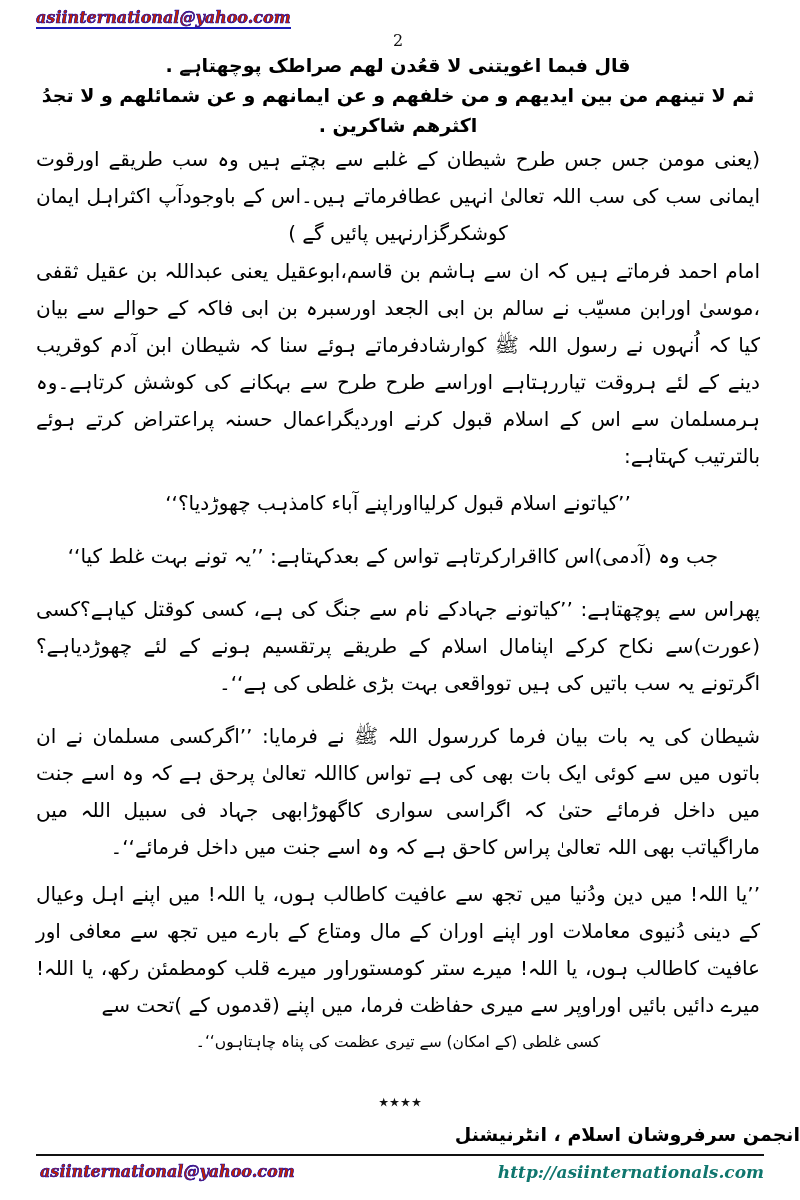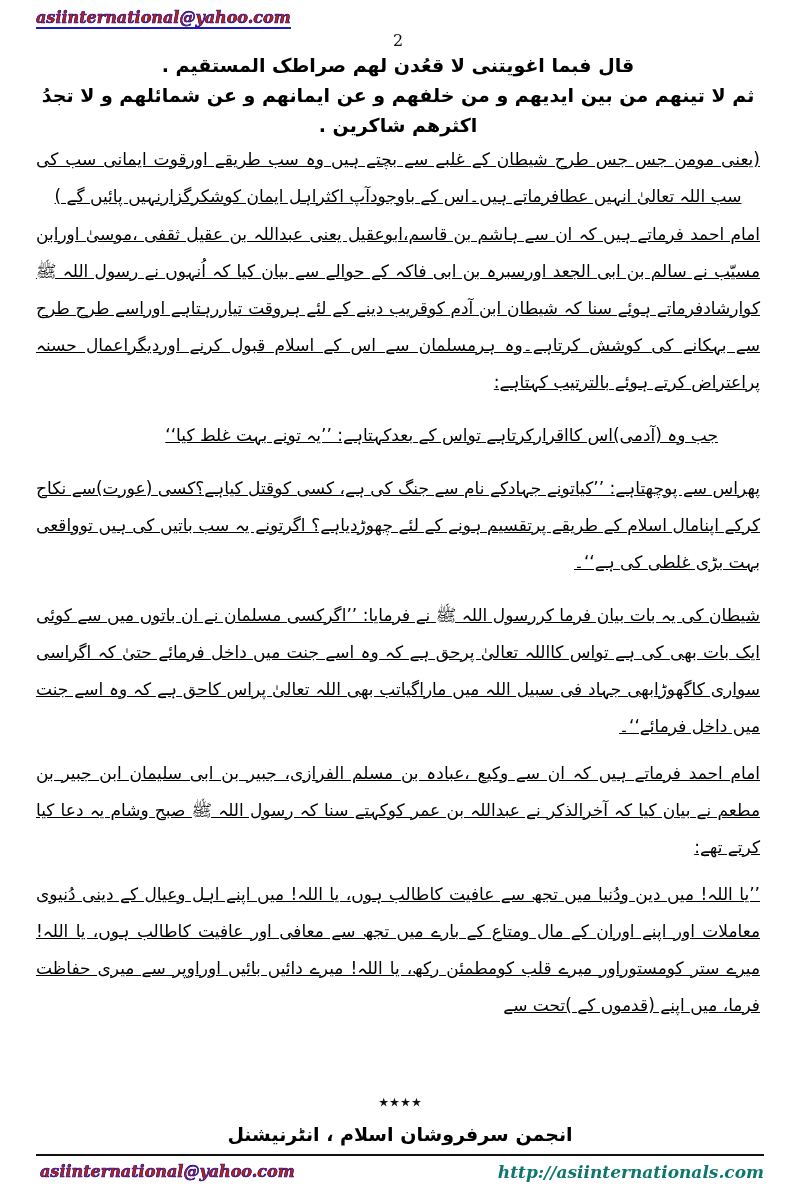--- a/index.html
+++ b/index.html
@@ -35,25 +35,24 @@
     text-align: center;
     font-weight: bold;
     font-size: 19px;
     color: #000;
     line-height: 30px;
   }
   
   .urdu {
     direction: rtl;
     text-align: justify;
-    font-size: 17px;
+    font-size: 20px;
     color: #000;
     line-height: 37px;
     margin-top: 1px;
-    text-decoration: underline;
   }
   .urdu.center-last { text-align-last: center; }
   .urdu.centered { text-align: center; }
   .urdu.indent { text-indent: 42px; }
   .gap-sm { margin-top: 10px; }
   .gap-md { margin-top: 16px; }
   .dua-last-line {
     direction: rtl;
     display: flex;
     align-items: baseline;
@@ -69,21 +68,20 @@
   }
   .ornament {
     text-align: center;
     font-size: 20px;
     letter-spacing: 10px;
     color: #111;
     line-height: 22px;
   }
   .org-title {
     direction: rtl;
-    text-align: center;
     font-weight: bold;
     font-size: 19px;
     color: #000;
     margin-top: 8px;
     line-height: 28px;
   }
   .footer-rule {
     border: none;
     border-top: 2px solid #111;
     width: 728px;
@@ -111,42 +109,43 @@
   a { text-decoration: none; }
 </style>
 </head>
 <body>
 
 <div class="page">
 
   <div>
     <a href="#" class="hdr-email">asiinternational@yahoo.com</a>
     <div class="page-number">2</div>
-    <div class="arabic-verse">قال فبما اغويتنى لا قعُدن لهم صراطک المستقيم .</div>
+    <div class="arabic-verse">قال فبما اغويتنى لا قعُدن لهم صراطک پوچھتاہے .</div>
     <div class="arabic-verse">ثم لا تينهم من بين ايديهم و من خلفهم و عن ايمانهم و عن شمائلهم و لا تجدُ اکثرهم شاکرين .</div>
   </div>
 
   <div>
     <p class="urdu center-last">(یعنی مومن جس جس طرح شیطان کے غلبے سے بچتے ہیں وہ سب طریقے اورقوت ایمانی سب کی سب اللہ تعالیٰ انہیں عطافرماتے ہیں۔اس کے باوجودآپ اکثراہل ایمان کوشکرگزارنہیں پائیں گے )</p>
 
     <p class="urdu">امام احمد فرماتے ہیں کہ ان سے ہاشم بن قاسم،ابوعقیل یعنی عبداللہ بن عقیل ثقفی ،موسیٰ اورابن مسیّب نے سالم بن ابی الجعد اورسبرہ بن ابی فاکہ کے حوالے سے بیان کیا کہ اُنہوں نے رسول اللہ ﷺ کوارشادفرماتے ہوئے سنا کہ شیطان ابن آدم کوقریب دینے کے لئے ہروقت تیاررہتاہے اوراسے طرح طرح سے بہکانے کی کوشش کرتاہے۔وہ ہرمسلمان سے اس کے اسلام قبول کرنے اوردیگراعمال حسنہ پراعتراض کرتے ہوئے بالترتیب کہتاہے:</p>
 
+    <p class="urdu centered gap-sm">’’کیاتونے اسلام قبول کرلیااوراپنے آباء کامذہب چھوڑدیا؟‘‘</p>
 
     <p class="urdu indent gap-md">جب وہ (آدمی)اس کااقرارکرتاہے تواس کے بعدکہتاہے: ’’یہ تونے بہت غلط کیا‘‘</p>
 
 
     <p class="urdu gap-md">پھراس سے پوچھتاہے: ’’کیاتونے جہادکے نام سے جنگ کی ہے، کسی کوقتل کیاہے؟کسی (عورت)سے نکاح کرکے اپنامال اسلام کے طریقے پرتقسیم ہونے کے لئے چھوڑدیاہے؟ اگرتونے یہ سب باتیں کی ہیں توواقعی بہت بڑی غلطی کی ہے‘‘۔</p>
 
     <p class="urdu gap-md">شیطان کی یہ بات بیان فرما کررسول اللہ ﷺ نے فرمایا: ’’اگرکسی مسلمان نے ان باتوں میں سے کوئی ایک بات بھی کی ہے تواس کااللہ تعالیٰ پرحق ہے کہ وہ اسے جنت میں داخل فرمائے حتیٰ کہ اگراسی سواری کاگھوڑابھی جہاد فی سبیل اللہ میں ماراگیاتب بھی اللہ تعالیٰ پراس کاحق ہے کہ وہ اسے جنت میں داخل فرمائے‘‘۔</p>
 
-    <p class="urdu gap-sm">امام احمد فرماتے ہیں کہ ان سے وکیع ،عبادہ بن مسلم الفرازی، جبیر بن ابی سلیمان ابن جبیر بن مطعم نے بیان کیا کہ آخرالذکر نے عبداللہ بن عمر کوکہتے سنا کہ رسول اللہ ﷺ صبح وشام یہ دعا کیا کرتے تھے:</p>
 
     <p class="urdu gap-sm">’’یا اللہ! میں دین ودُنیا میں تجھ سے عافیت کاطالب ہوں، یا اللہ! میں اپنے اہل وعیال کے دینی دُنیوی معاملات اور اپنے اوران کے مال ومتاع کے بارے میں تجھ سے معافی اور عافیت کاطالب ہوں، یا اللہ! میرے ستر کومستوراور میرے قلب کومطمئن رکھ، یا اللہ! میرے دائیں بائیں اوراوپر سے میری حفاظت فرما، میں اپنے (قدموں کے )تحت سے</p>
 
     <div class="dua-last-line">
+      <span class="end-text">کسی غلطی (کے امکان) سے تیری عظمت کی پناہ چاہتاہوں‘‘۔</span>
     </div>
   </div>
 
   <div class="footer">
     <div class="ornament">٭٭٭٭</div>
     <div class="org-title">انجمن سرفروشان اسلام ، انٹرنیشنل</div>
     <hr class="footer-rule">
     <div class="footer-links">
       <a href="#" class="ftr-email">asiinternational@yahoo.com</a>
       <a href="#" class="ftr-url">http://asiinternationals.com</a>

